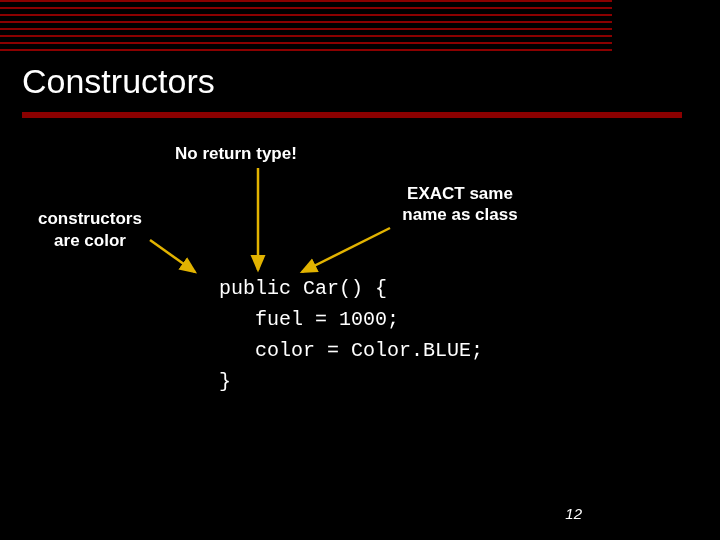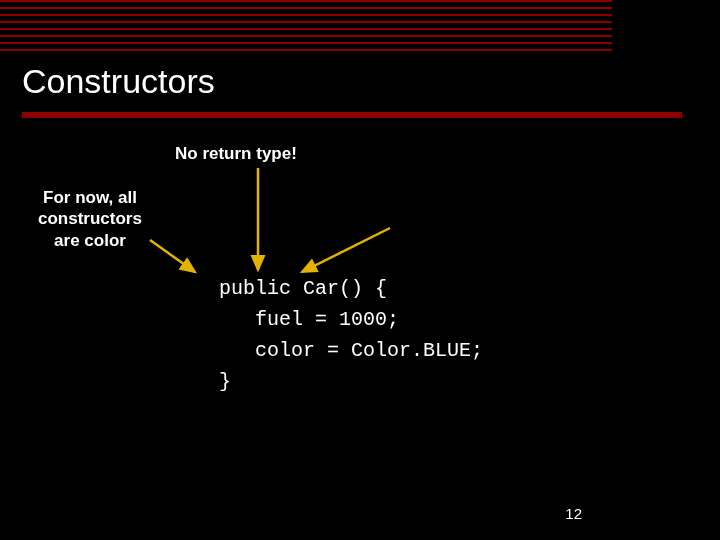--- a/index.html
+++ b/index.html
@@ -84,20 +84,21 @@
     white-space: pre;
     margin-left: 44px;
   }
   .pagenum {
     position: absolute;
     right: 30px;
     bottom: 18px;
     font-size: 15px;
     color: #fff;
     font-family: Verdana, sans-serif;
+    font-style: italic;
   }
   svg.arrows {
     position: absolute;
     left: 0;
     top: 0;
     width: 720px;
     height: 540px;
     pointer-events: none;
   }
 </style>
@@ -115,25 +116,29 @@
   <div class="line"></div>
       <div class="line"></div>
 </div>
 
 <div class="title">Constructors</div>
 <div class="title-underline"></div>
 
 <div class="annotation ann-top">No return type!</div>
 
 <div class="annotation ann-left">
-  <span>For now, all</span><br>
+  <br>
   <span>constructors</span><br>
   <span>are color</span>
 </div>
 
+<div class="annotation ann-right">
+  <span>EXACT same</span><br>
+  <span>name as class</span>
+</div>
 
 <div class="code"><span>public Car() {</span>
 <span>   fuel = 1000;</span>
 <span>   color = Color.BLUE;</span>
 <span>}</span></div>
 
 <svg class="arrows" viewBox="0 0 720 540">
   <defs>
     <marker id="ah" markerWidth="10" markerHeight="10" refX="6" refY="3" orient="auto" markerUnits="strokeWidth">
       <path d="M0,0 L7,3 L0,6 Z" fill="#e2b300"></path>

